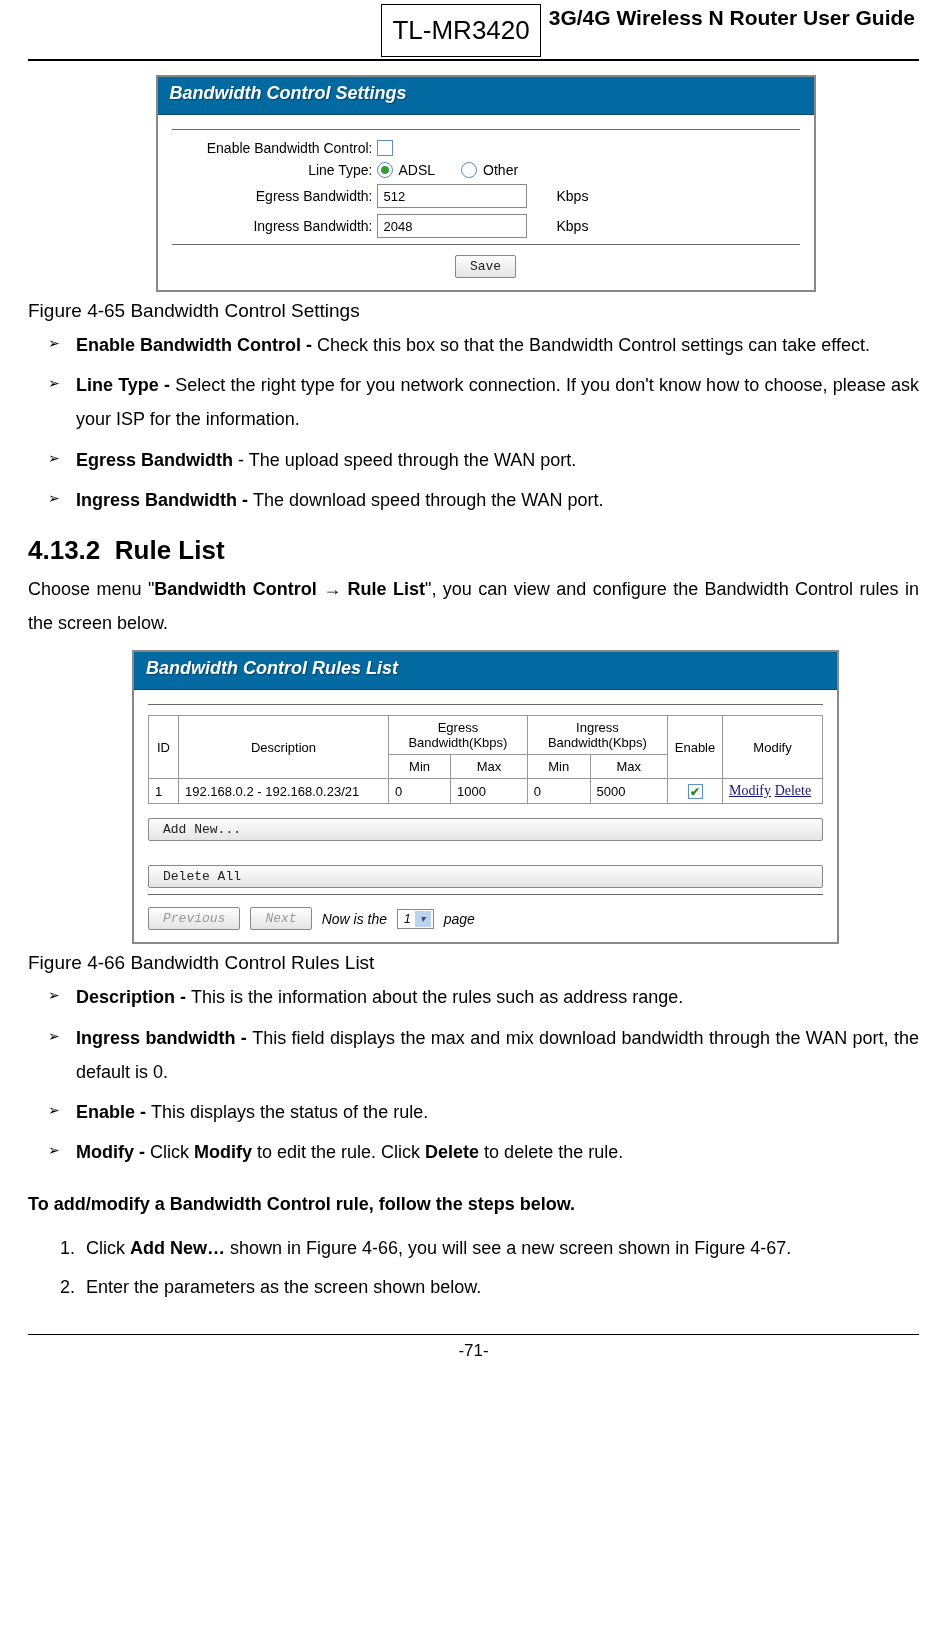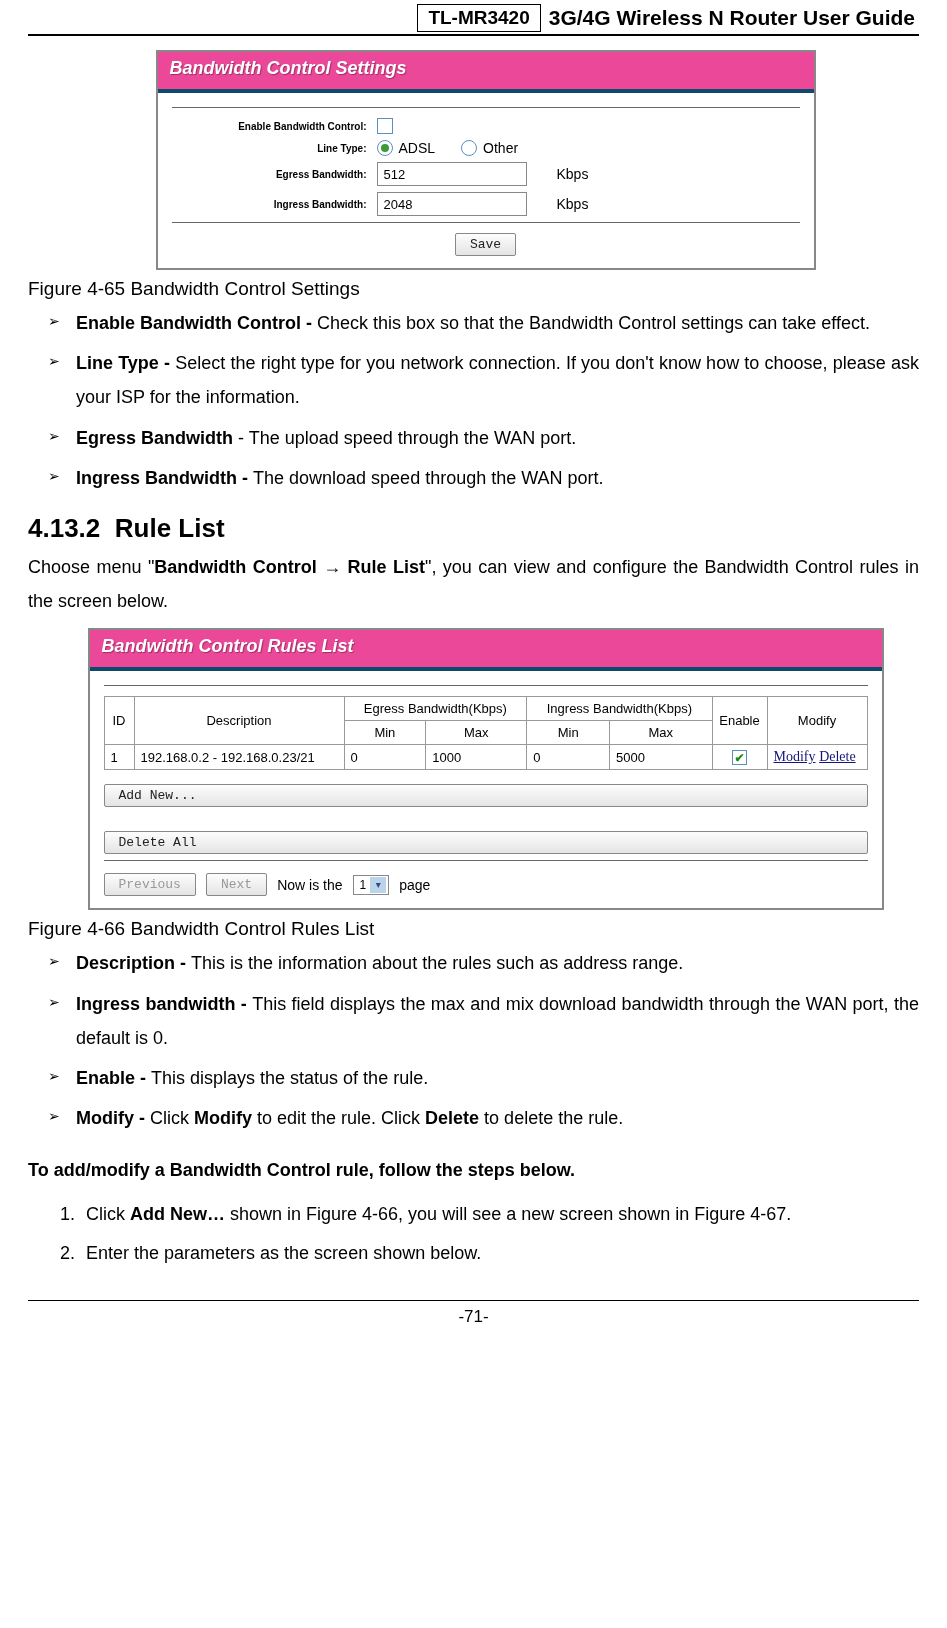--- a/index.html
+++ b/index.html
@@ -16,23 +16,23 @@
     padding: 4px 28px 30px 28px;
   }
   .header-row {
     display: flex;
     align-items: stretch;
     justify-content: flex-end;
     margin-bottom: 2px;
   }
   .model-box {
     border: 1.5px solid #000;
-    padding: 2px 10px;
-    font-weight: bold;
-    font-size: 19px;
+    padding: 10px 10px;
+    font-weight: normal;
+    font-size: 26px;
   }
   .guide-title {
     font-weight: bold;
     font-size: 21px;
     padding: 2px 4px 2px 8px;
   }
   .header-rule {
     border: 0;
     border-top: 2px solid #000;
     margin: 0 0 14px 0;
@@ -41,49 +41,49 @@
     text-align: center;
   }
   .panel {
     display: inline-block;
     border: 2px solid #888;
     text-align: left;
     background: #fff;
     vertical-align: top;
   }
   .panel1 { width: 660px; margin-left: 24px; }
-  .panel2 { width: 796px; margin-left: 24px; }
+  .panel2 { width: 707px; margin-left: 24px; }
   .panel-head {
-    background: #ec4899;
+    background: #0369a1;
     color: #fff;
     font-weight: bold;
     font-style: italic;
     font-family: Arial, sans-serif;
     padding: 6px 12px 10px 12px;
     font-size: 18px;
     text-shadow: 1px 1px 1px rgba(0,0,0,.35);
-    border-bottom: 4px solid #0c4a6e;
+    border-bottom: 1px solid #0c4a6e;
   }
   .panel-body { padding: 10px 14px 12px 14px; font-size: 14px; }
   .inner-hr {
     border: 0;
     border-top: 1px solid #666;
     margin: 4px 0 10px 0;
   }
   .form-row {
     display: flex;
     align-items: center;
     margin: 6px 0;
   }
   .form-label {
     width: 205px;
     text-align: right;
-    font-weight: bold;
-    font-size: 10px;
-    padding-right: 10px;
+    font-weight: normal;
+    font-size: 14px;
+    padding-right: 4px;
   }
   .form-value { display: flex; align-items: center; gap: 6px; }
   .chk, .rdo {
     width: 16px; height: 16px;
     border: 1px solid #5a8fbf;
     display: inline-flex;
     align-items: center; justify-content: center;
     background: #fff;
   }
   .rdo { border-radius: 50%; }
@@ -146,21 +146,21 @@
   table.rules th { background: #fff; text-align: center; }
   .chkx {
     width: 15px; height: 15px;
     border: 1px solid #5a8fbf;
     display: inline-flex; align-items:center; justify-content:center;
     color: #1a8a1a; font-weight:bold; font-size:12px;
     background:#fff;
   }
   .lnk { color: #15157a; text-decoration: underline; font-family:"Times New Roman",serif; font-size:14px; }
   .actions-row { margin: 14px 0 6px 0; display:flex; gap:24px;flex-direction:column; }
-  .pager-row { margin-top: 12px; display: flex; align-items: center; gap: 10px; }
+  .pager-row { margin-top: 12px; display: flex; align-items: center; gap: 10px; font-style: italic; }
   .select {
     display:inline-flex; align-items:center;
     border:1px solid #888; height:20px; padding:0 2px 0 6px;
     font-size:12px; background:#fff;
   }
   .select .arrow {
     width:16px; height:16px; background:#bcd3ec;
     display:inline-flex; align-items:center; justify-content:center;
     margin-left:4px; color:#2b4e7e; font-size:10px;
   }

